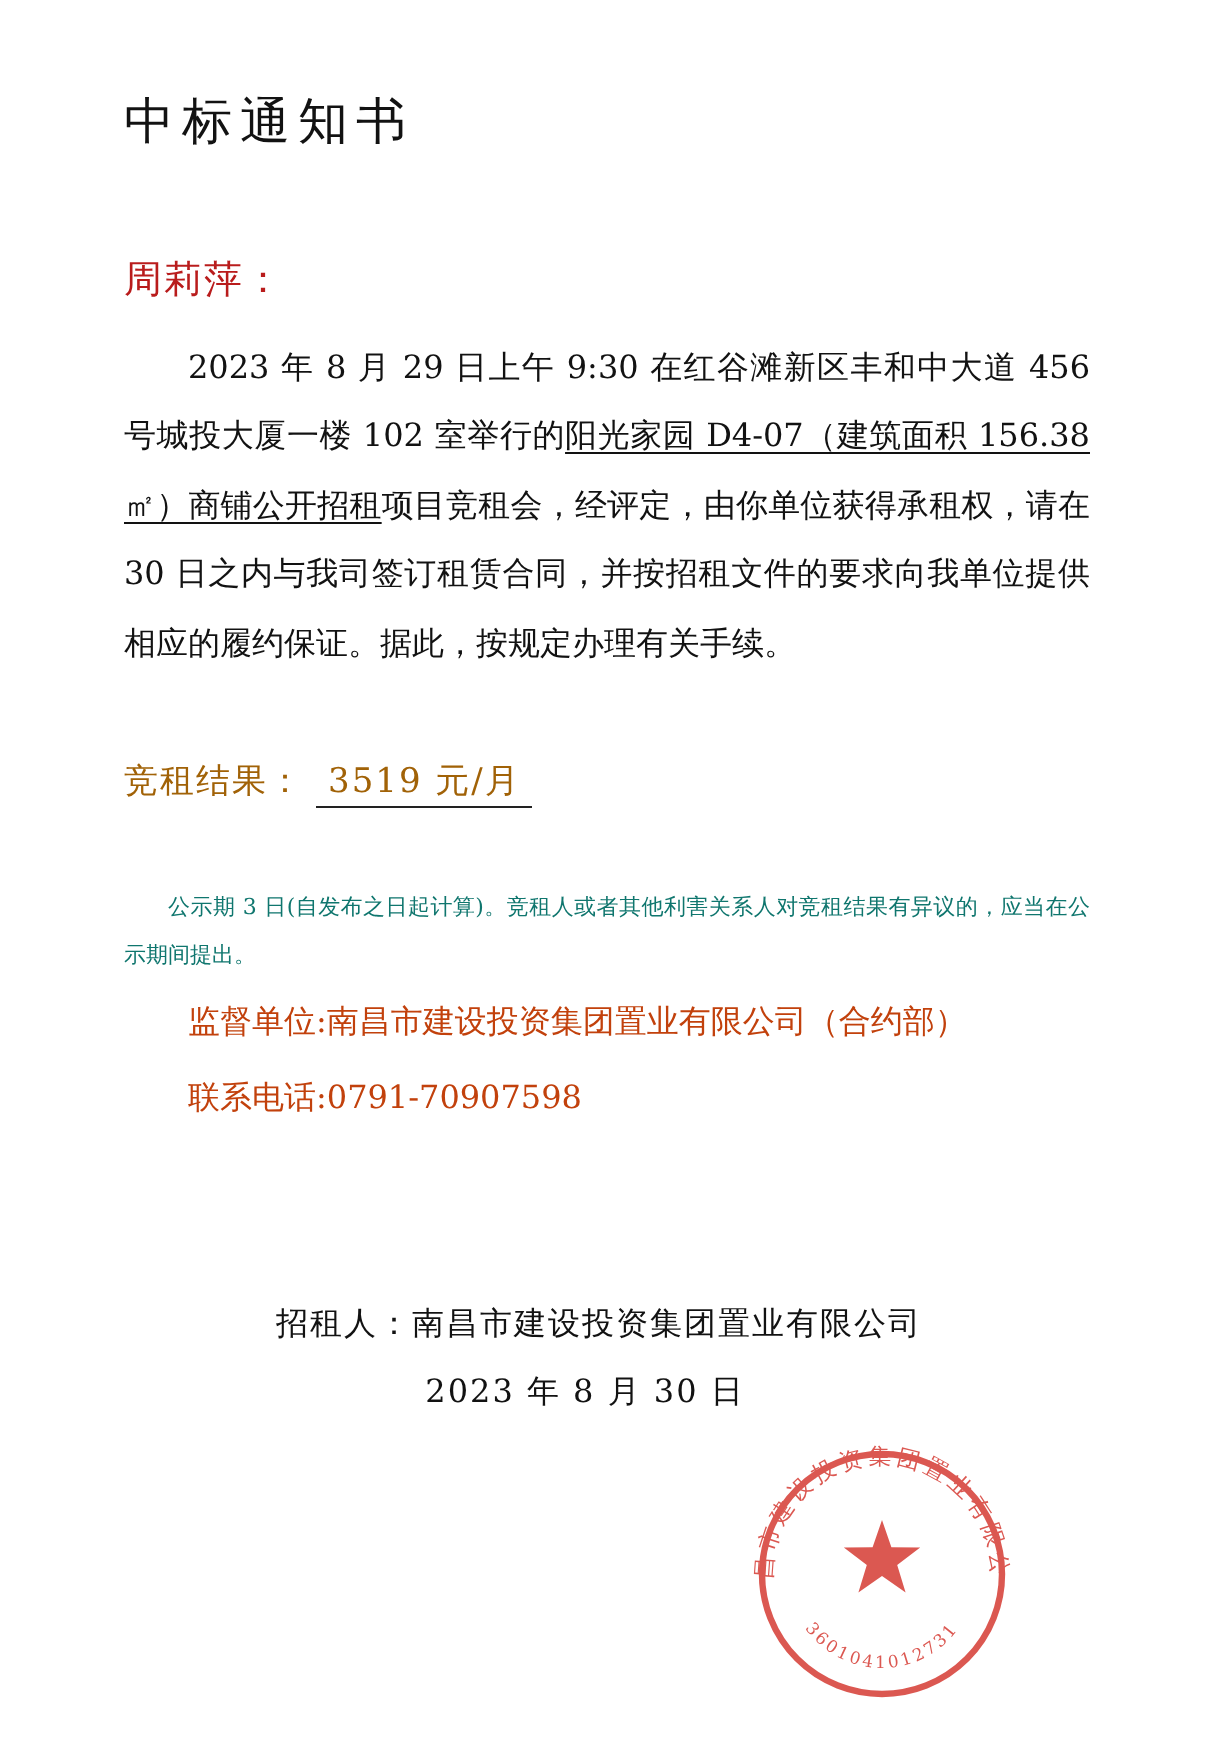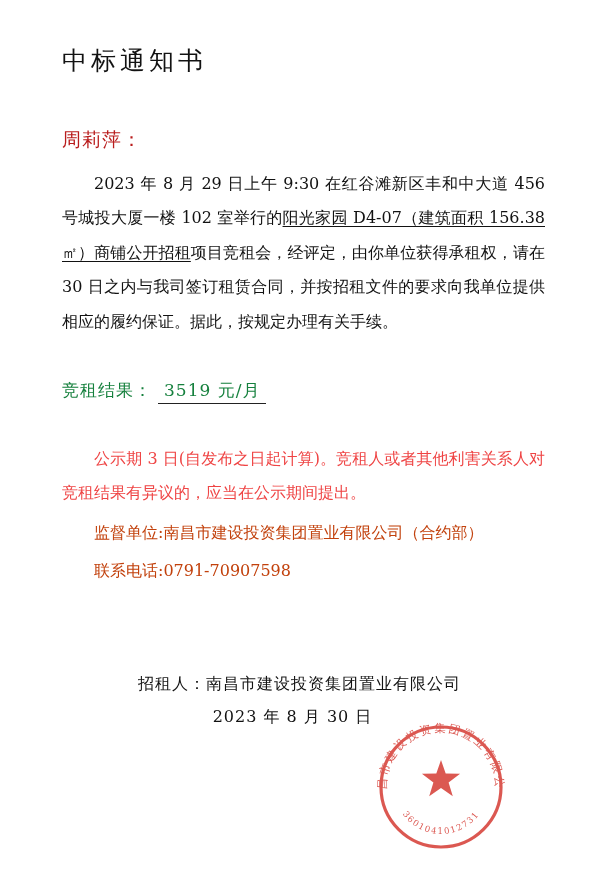--- a/index.html
+++ b/index.html
@@ -46,37 +46,37 @@
     color: #121212;
   }
   .underline {
     text-decoration: underline;
     text-underline-offset: 3px;
   }
   .result-line {
     font-size: 17px;
     margin-top: 40px;
     letter-spacing: 1px;
-    color: #15803d;
+    color: #a16207;
   }
   .result-value {
     display: inline-block;
     border-bottom: 1px solid #222;
     padding: 0 6px 1px 6px;
     margin-left: 6px;
     letter-spacing: 1px;
   }
   .notice-para {
-    font-size: 16px;
+    font-size: 11px;
     line-height: 2.15;
     text-align: justify;
     text-justify: inter-ideograph;
     text-indent: 2em;
     margin: 38px 0 0 0;
-    color: #ef4444;
+    color: #0f766e;
   }
   .info-line {
     font-size: 16px;
     line-height: 2.0;
     text-indent: 2em;
     margin: 6px 0 0 0;
     color: #c2410c;
   }
   .signature-block {
     margin-top: 80px;

